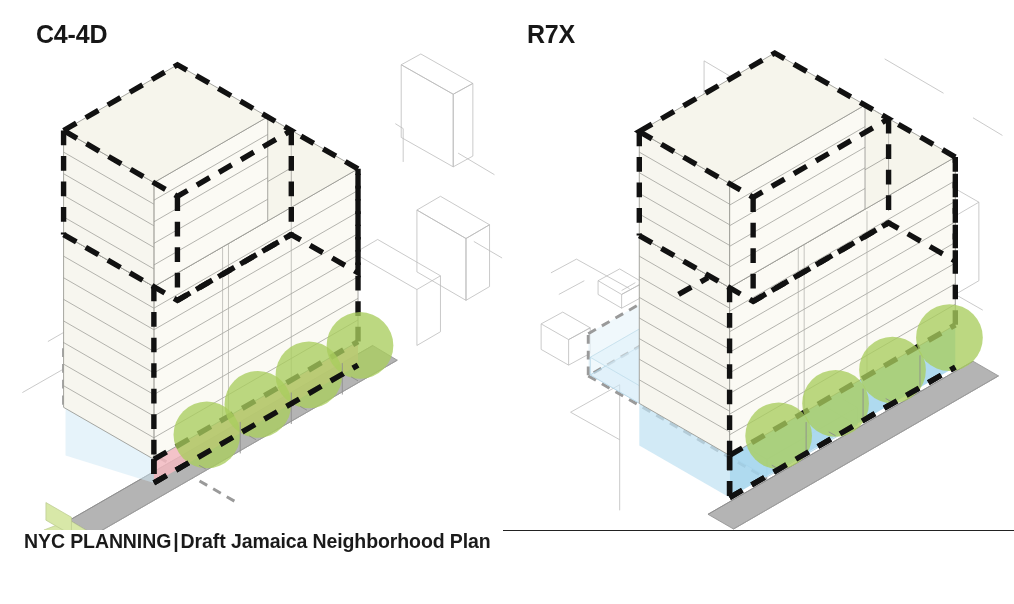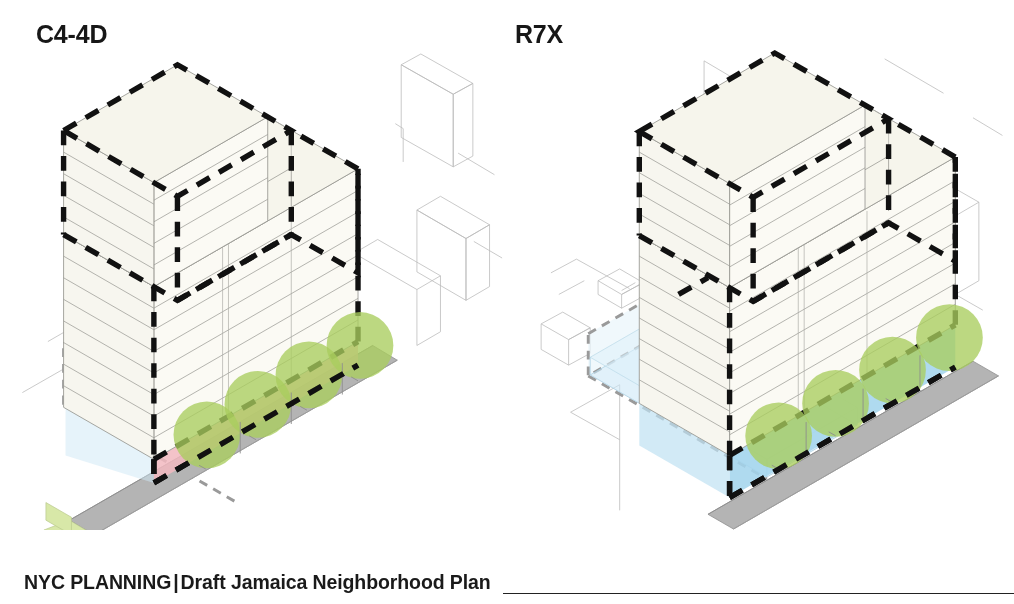--- a/index.html
+++ b/index.html
@@ -38,38 +38,38 @@
     position: absolute;
     top: 22px;
     font-size: 25px;
     font-weight: bold;
     letter-spacing: -0.2px;
     color: #171717;
     line-height: 1;
     white-space: nowrap;
   }
   .panel-left .panel-title { left: 36px; }
-  .panel-right .panel-title { left: 8px; }
+  .panel-right .panel-title { left: 20px; }
   .panel-figure {
     position: absolute;
     top: 0;
     left: 0;
     width: 100%;
     height: 100%;
   }
   .panel-figure svg {
     display: block;
     width: 100%;
     height: 100%;
   }
   .footer {
     position: relative;
     flex: 0 0 64px;
     display: flex;
-    align-items: flex-end;
+    align-items: flex-start;
     padding: 0 0 10px 24px;
   }
   .footer-text {
     font-size: 19.5px;
     font-weight: bold;
     color: #1a1a1a;
     white-space: nowrap;
     letter-spacing: -0.1px;
   }
   .footer-text .brand { font-weight: bold; }

